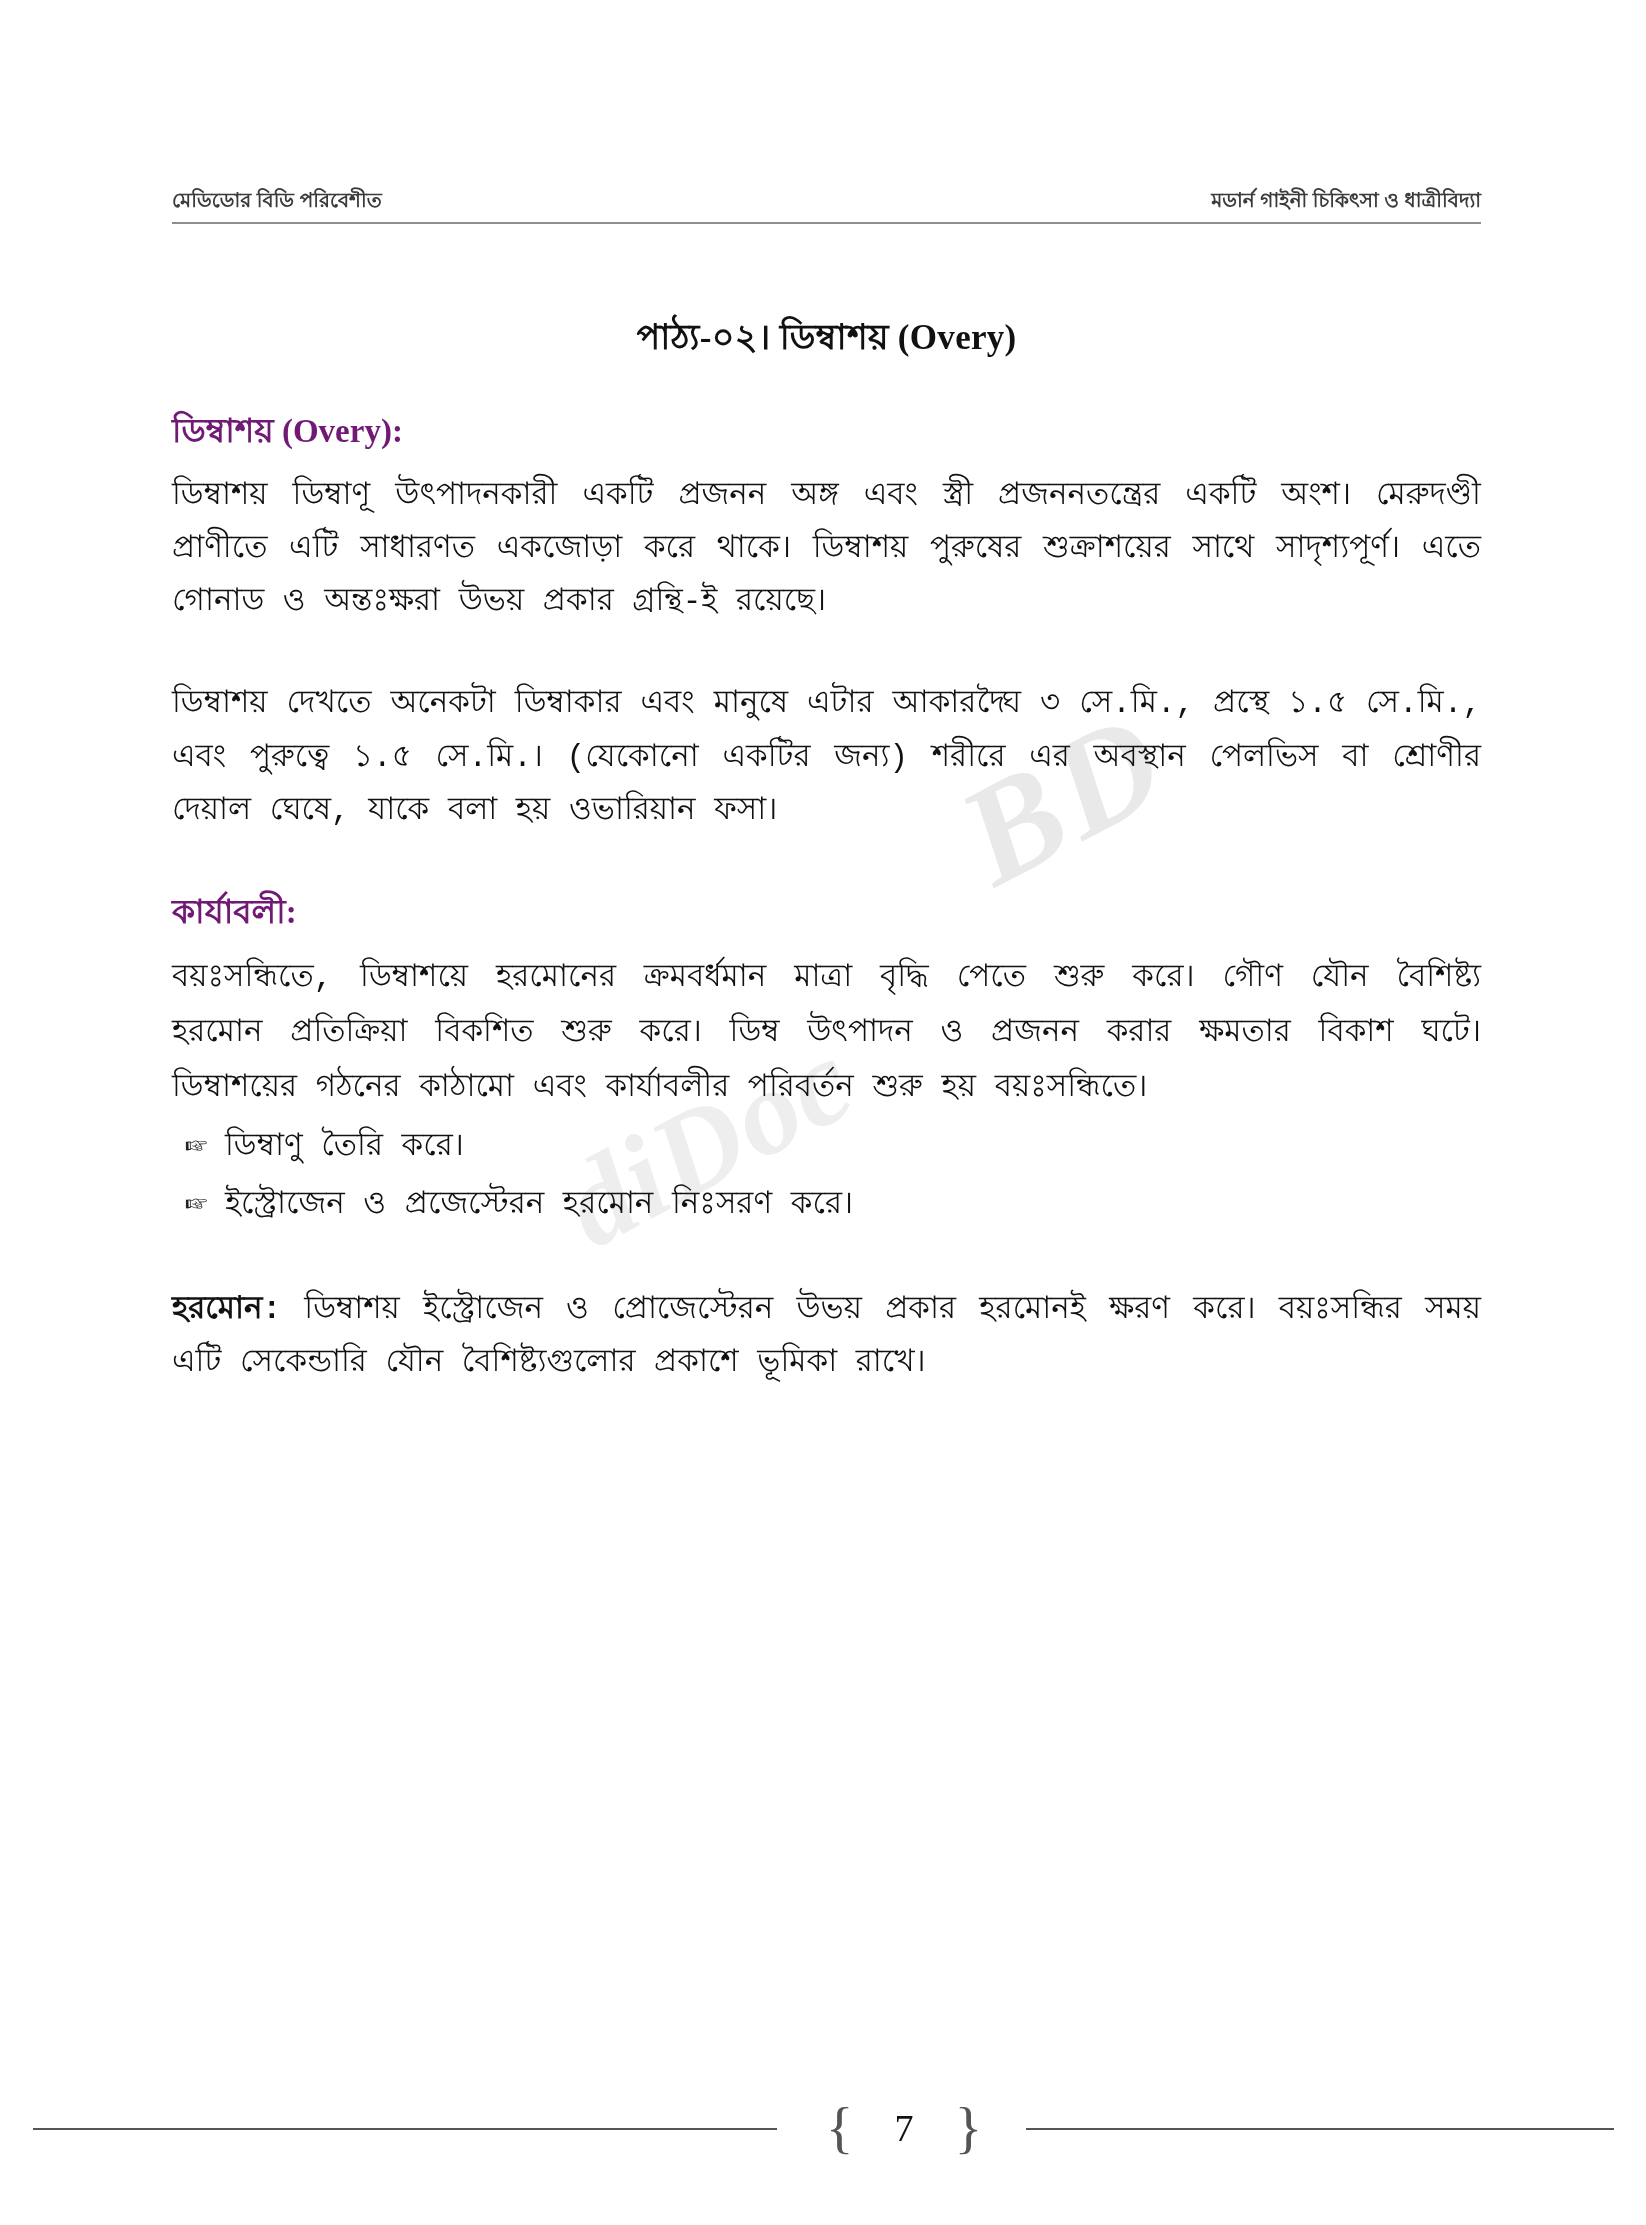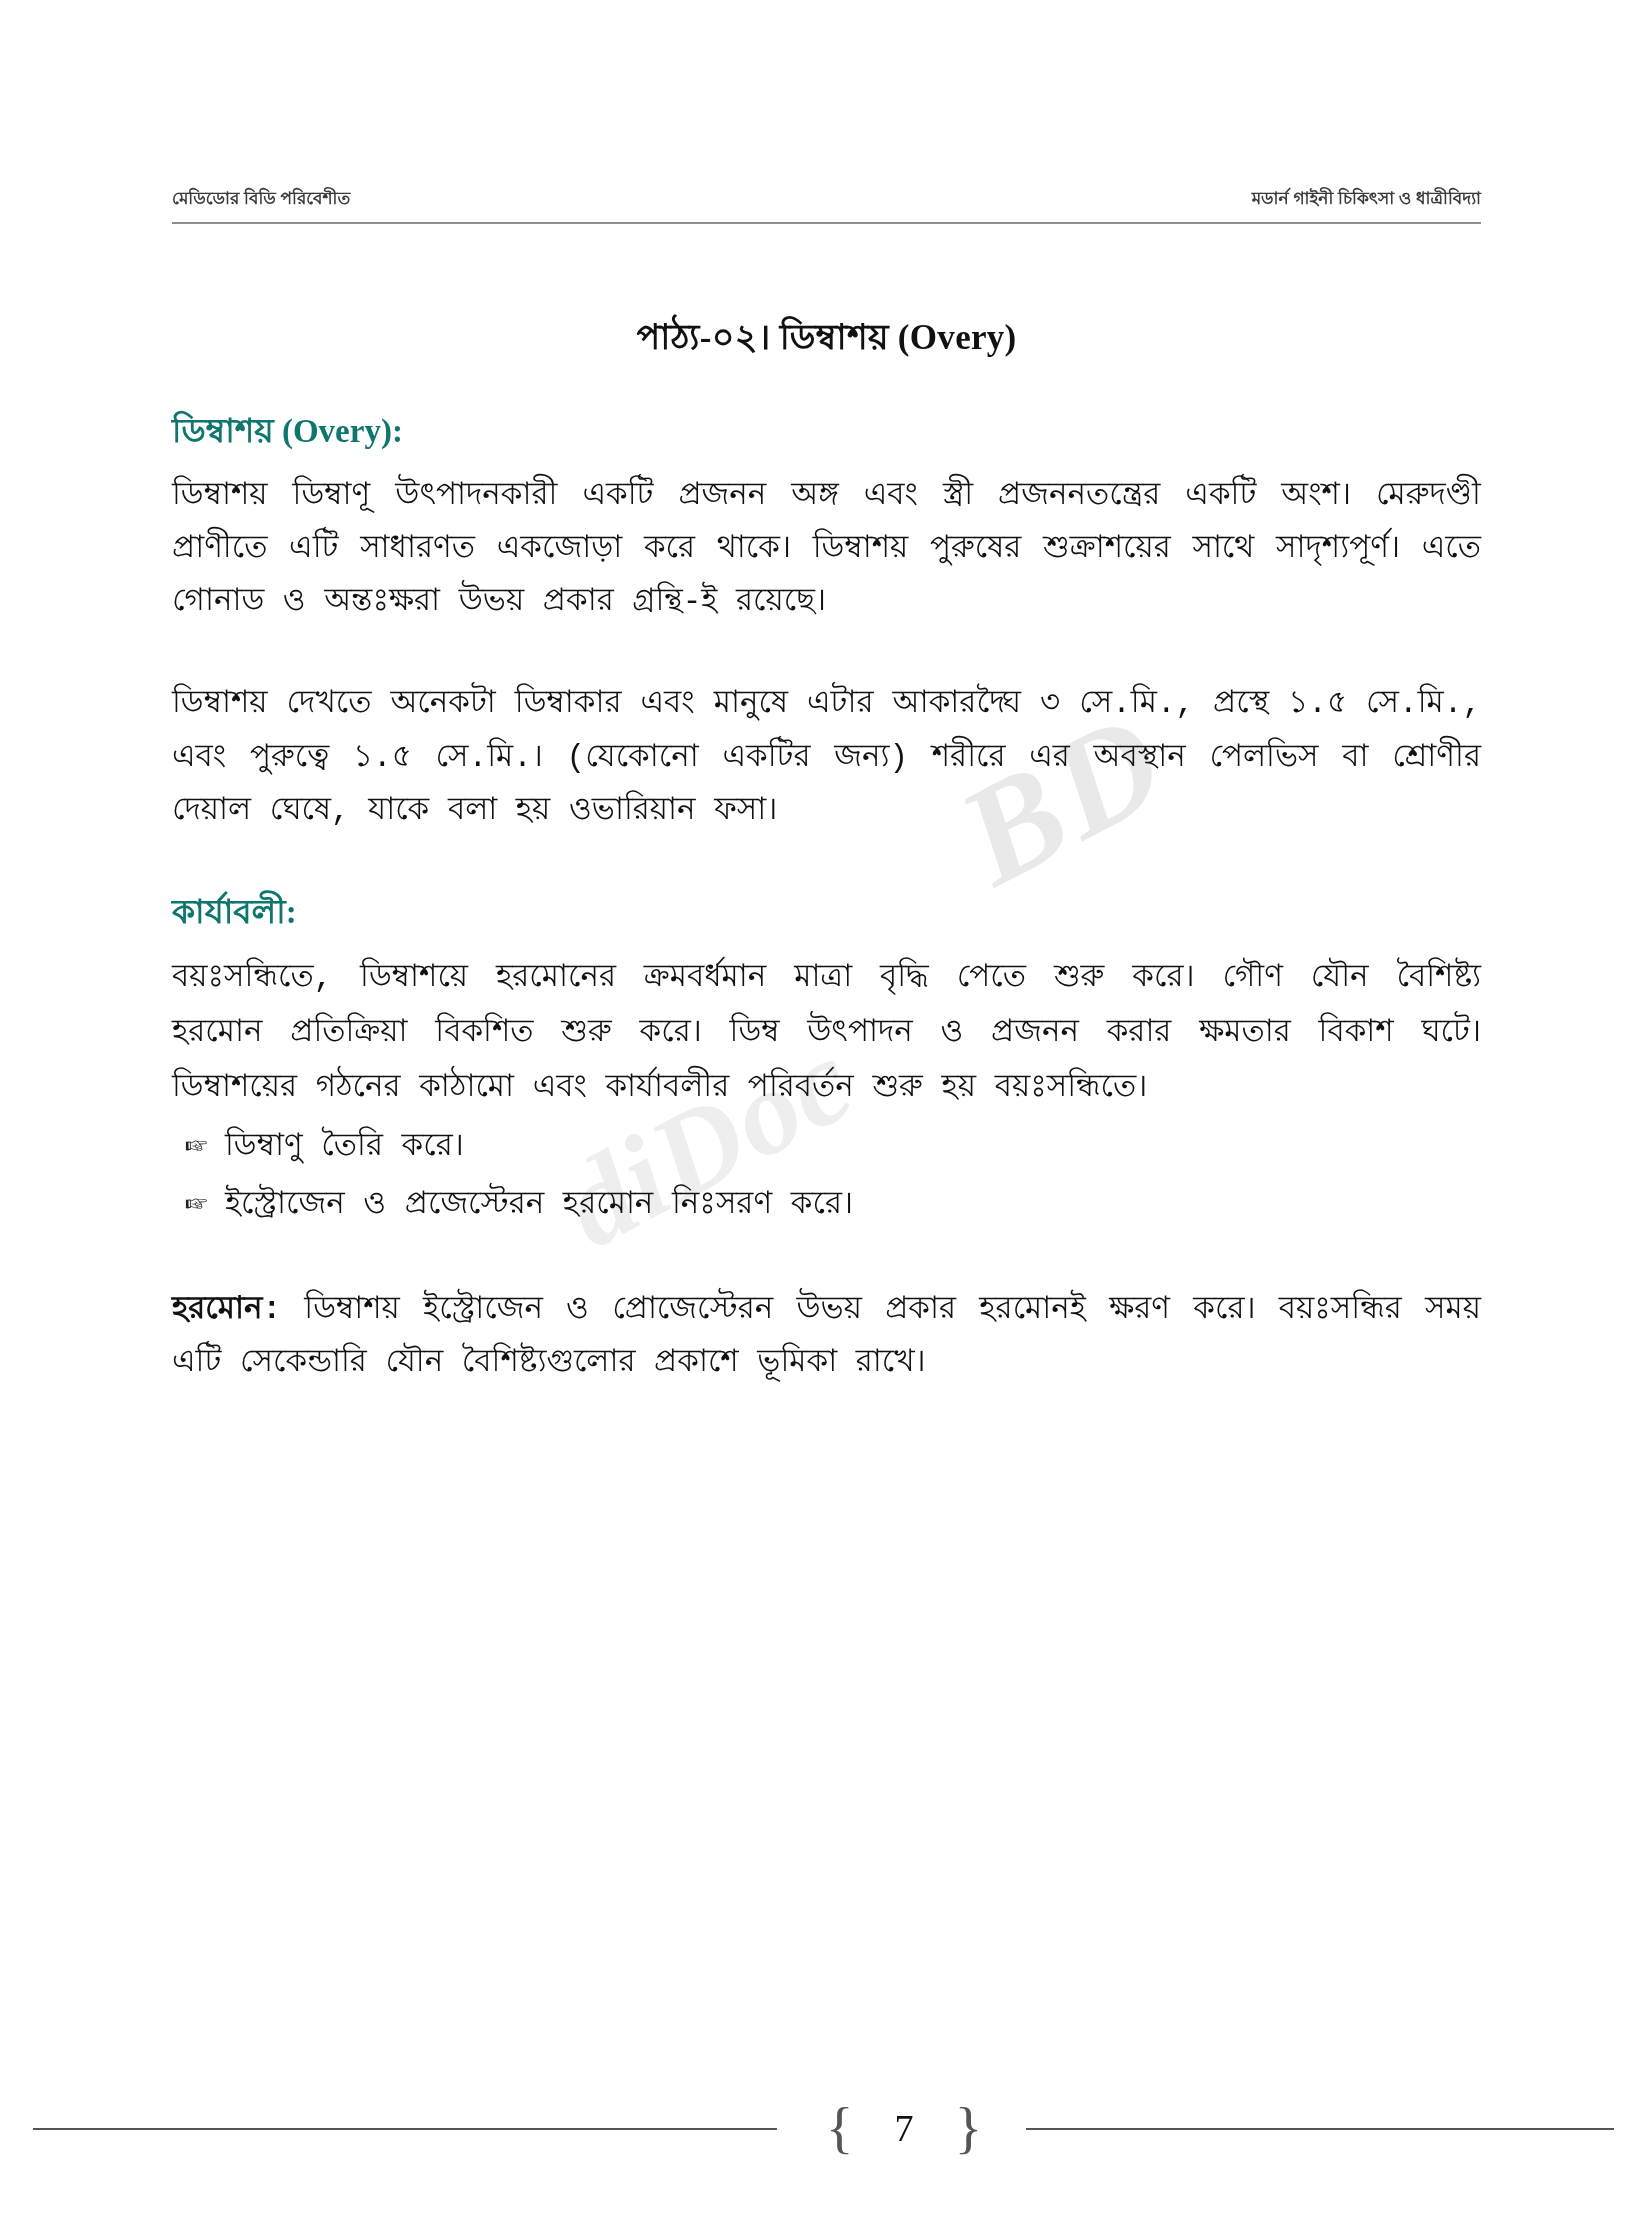--- a/index.html
+++ b/index.html
@@ -59,21 +59,21 @@
     left: 172px;
     top: 185px;
     width: 1309px;
     display: flex;
     justify-content: space-between;
     align-items: baseline;
     z-index: 2;
   }
   .header-left, .header-right {
     font-family: "Liberation Sans", sans-serif;
-    font-size: 17px;
+    font-size: 20px;
     font-weight: 700;
     color: #3b3b3b;
     white-space: nowrap;
   }
   .header-rule {
     position: absolute;
     left: 172px;
     top: 222px;
     width: 1309px;
     height: 1.9px;
@@ -94,21 +94,21 @@
     font-size: 35px;
     font-weight: 700;
     color: #111;
     margin: 0 0 36px 0;
     letter-spacing: 0.3px;
   }
   .section-heading {
     font-family: "Liberation Serif", serif;
     font-size: 33px;
     font-weight: 700;
-    color: #0f766e;
+    color: #701a75;
     margin: 0 0 7.5px 0;
   }
   .para {
     font-family: Liberation Mono, monospace;
     font-size: 31px;
     line-height: 1.72;
     color: #111;
     margin: 0;
     text-align: justify;
     text-justify: inter-word;

